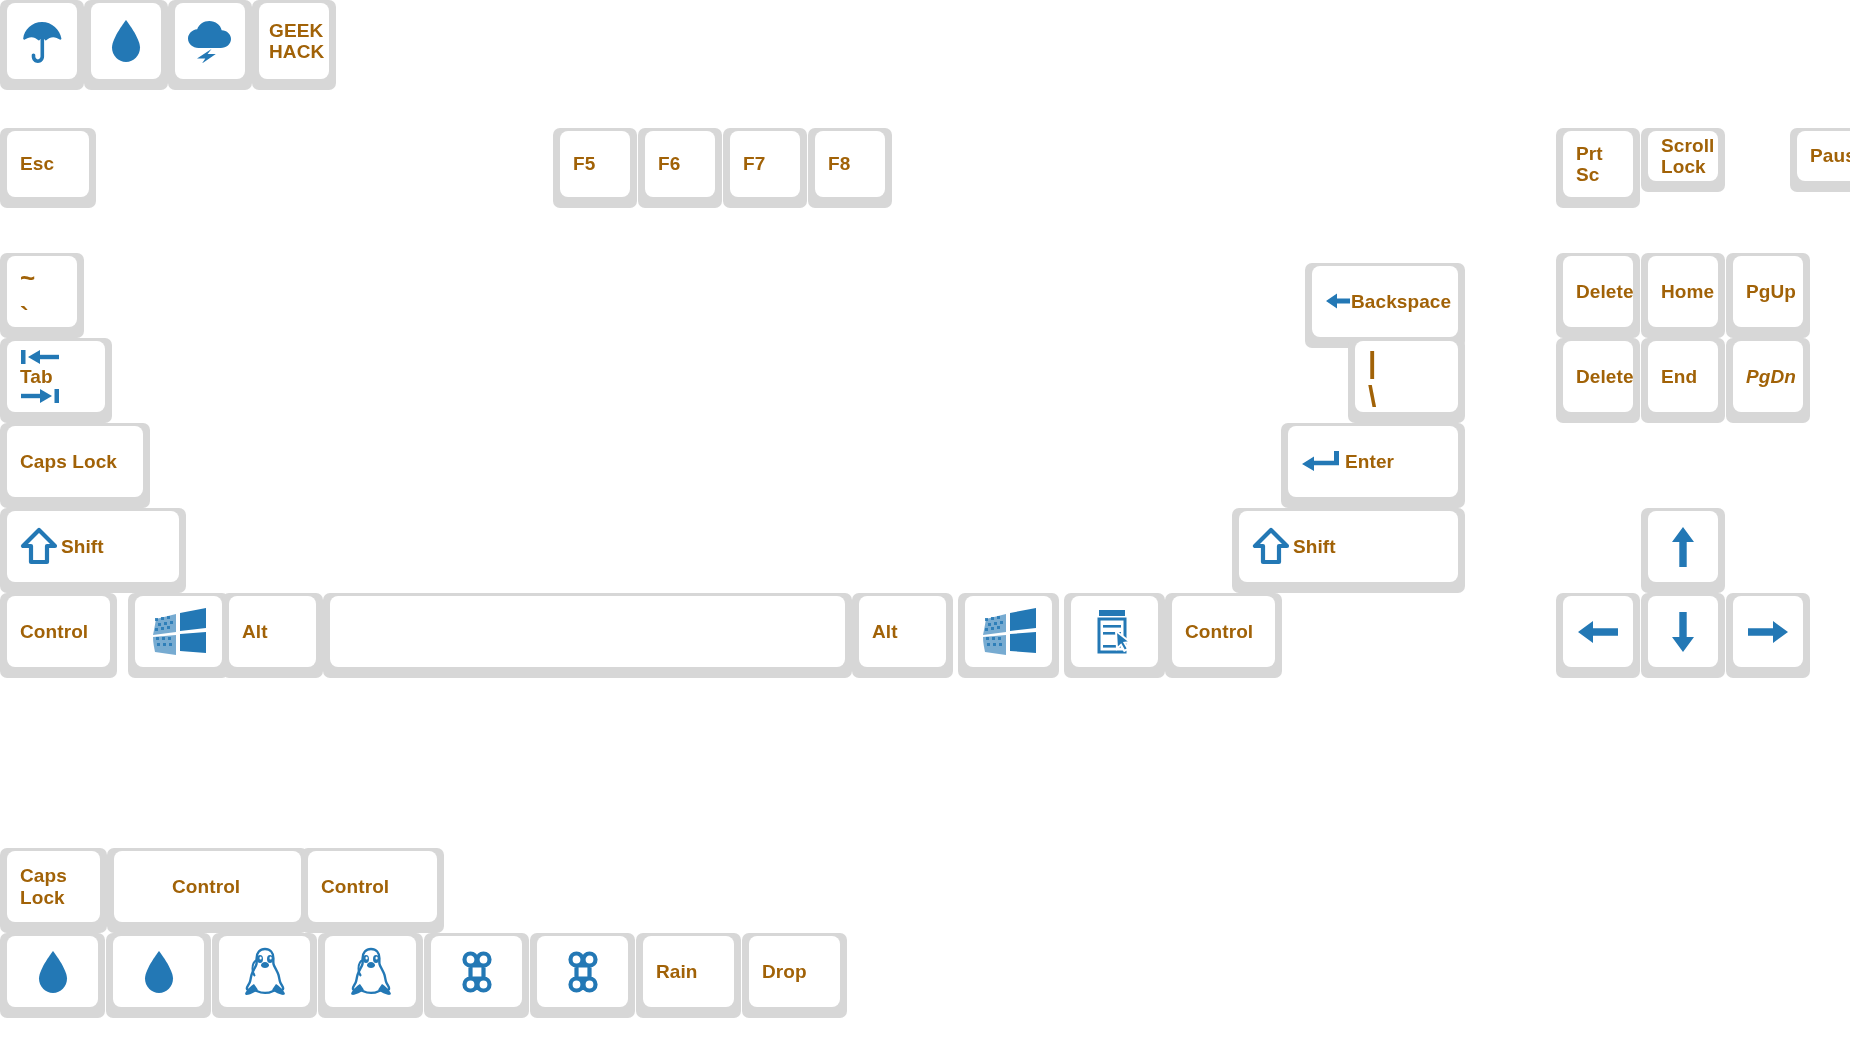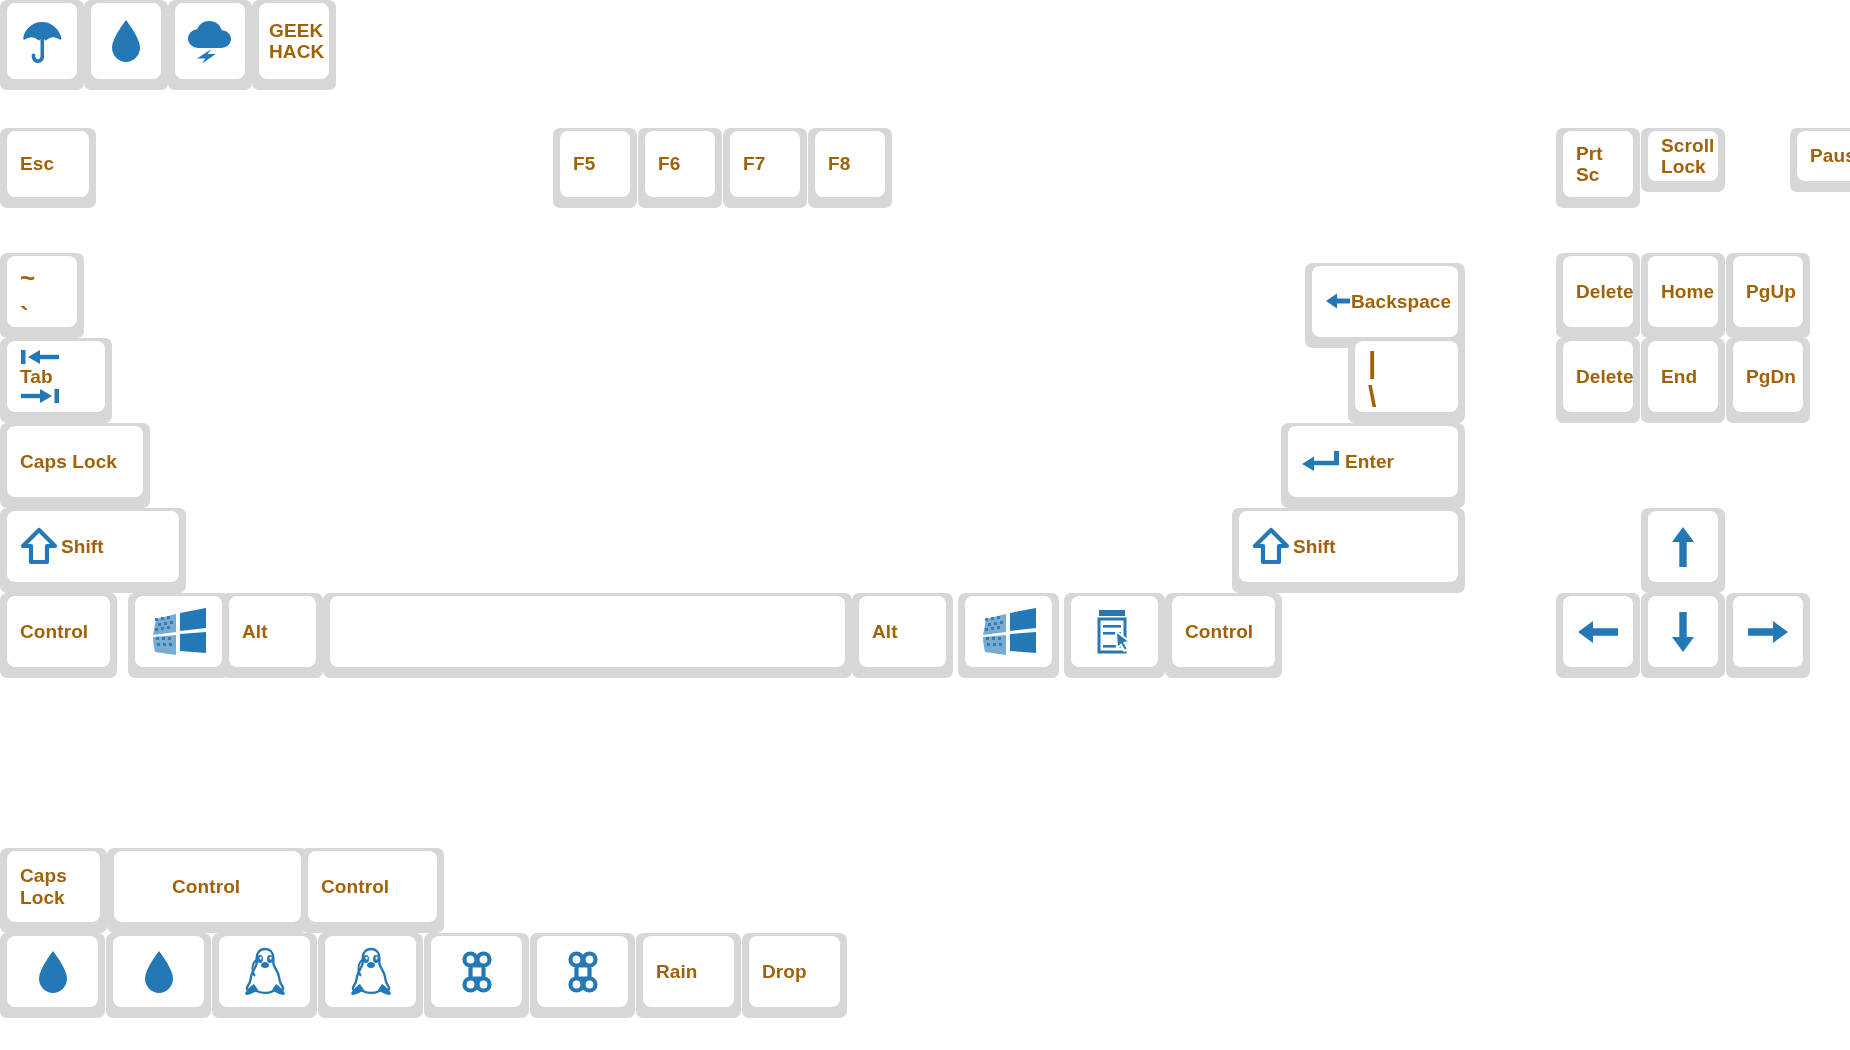--- a/index.html
+++ b/index.html
@@ -325,21 +325,21 @@
 <div class="kc" style="left:1556px;top:338px;width:84px;height:85px;">
   <div class="face">
     <span class="lg">Delete</span>
   </div>
 </div>
 <div class="kc" style="left:1641px;top:338px;width:84px;height:85px;">
   <div class="face">
     <span class="lg">End</span>
   </div>
 </div>
-<div class="kc" style="left:1726px;top:338px;width:84px;height:85px;">
+<div class="kc" style="left:1726px;top:338px;width:84px;height:85px;font-style:italic;">
   <div class="face">
     <span class="lg">PgDn</span>
   </div>
 </div>
 
 <div class="kc" style="left:1641px;top:508px;width:84px;height:85px;">
   <div class="face iconface">
     <span>
       <svg width="28" height="44" viewBox="0 0 28 44">
         <path d="M14 2 3 17h7.3v25h7.4V17H25z" fill="#2378b5"></path>

